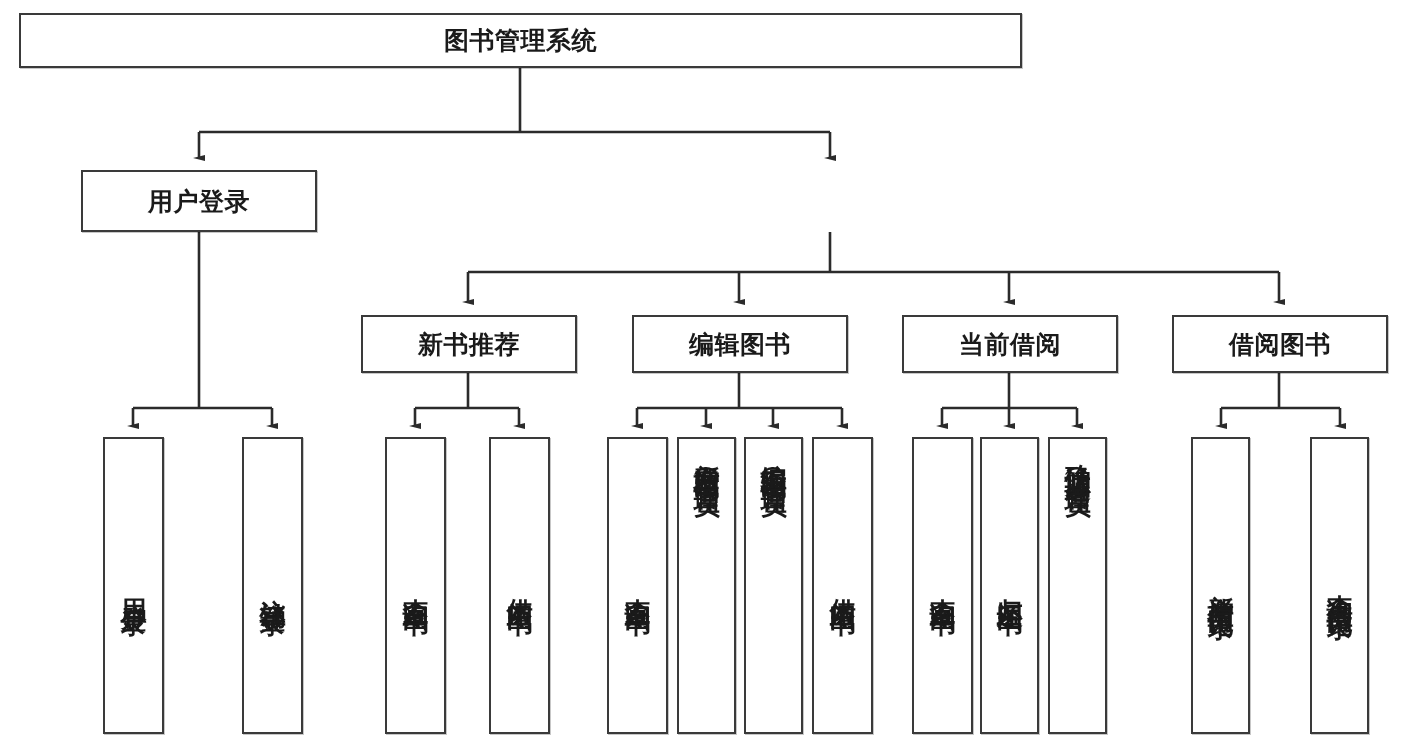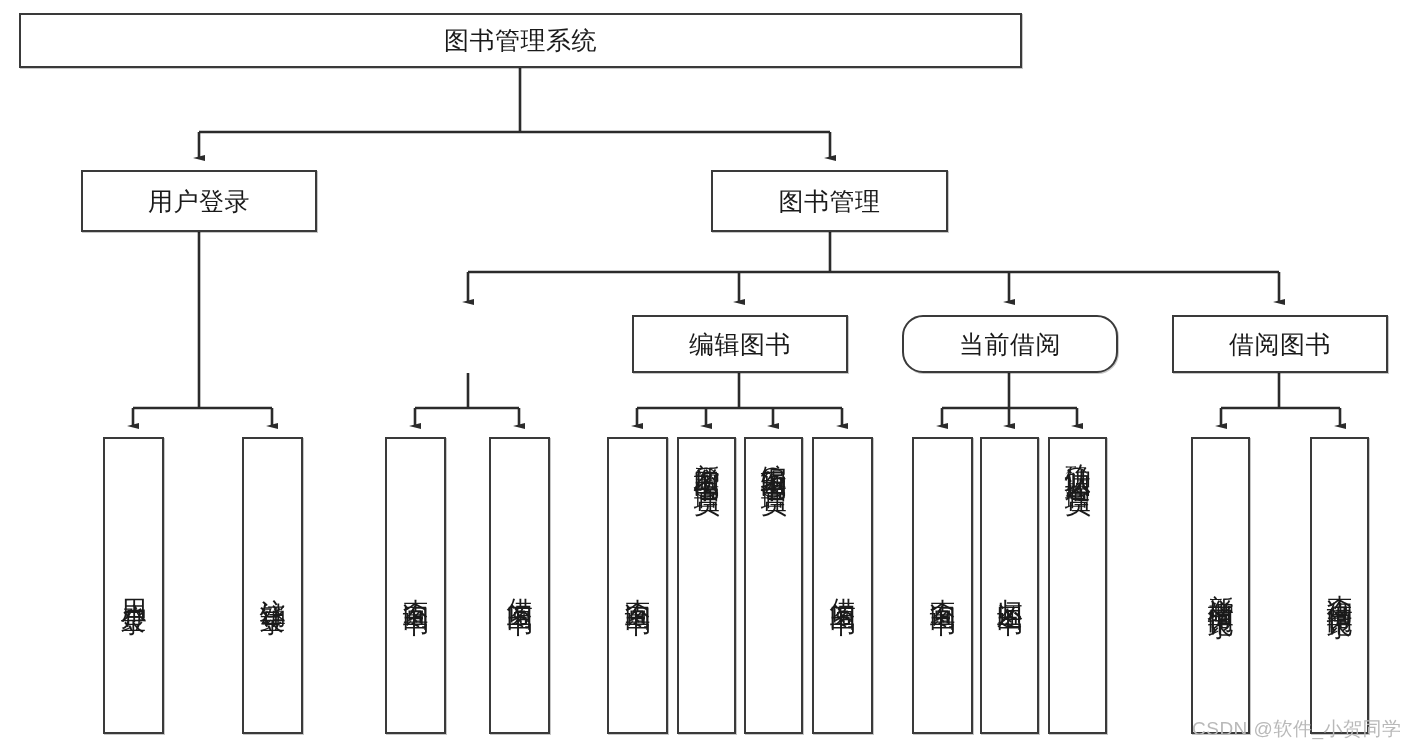--- a/index.html
+++ b/index.html
@@ -11,20 +11,21 @@
     width: 1405px;
     height: 747px;
     font-family: "Liberation Sans", "DejaVu Sans", sans-serif;
     overflow: hidden;
   }
   #diagram-root {
     position: relative;
     width: 1212px;
     height: 747px;
     background: #ffffff;
+    font-weight: bold;
   }
   svg.connectors {
     position: absolute;
     left: 0;
     top: 0;
     width: 1405px;
     height: 747px;
     pointer-events: none;
   }
   .node {
@@ -126,28 +127,28 @@
     </g>
   </svg>
 
   <div class="node horizontal" style="left:19px; top:13px; width:1003px; height:55px;">
     <span class="node-label">图书管理系统</span>
   </div>
 
   <div class="node horizontal" style="left:81px; top:170px; width:236px; height:62px;">
     <span class="node-label">用户登录</span>
   </div>
-  <div class="node horizontal" style="left:711px; top:170px; width:237px; height:62px;">
-    <span class="node-label">图书管理</span>
+
+  <div class="node horizontal" style="left:361px; top:315px; width:216px; height:58px;">
+    <span class="node-label">新书推荐</span>
   </div>
-
   <div class="node horizontal" style="left:632px; top:315px; width:216px; height:58px;">
     <span class="node-label">编辑图书</span>
   </div>
-  <div class="node horizontal" style="left:902px; top:315px; width:216px; height:58px;border-radius:21px;">
+  <div class="node horizontal" style="left:902px; top:315px; width:216px; height:58px;">
     <span class="node-label">当前借阅</span>
   </div>
   <div class="node horizontal" style="left:1172px; top:315px; width:216px; height:58px;">
     <span class="node-label">借阅图书</span>
   </div>
 
   <div class="node vertical center-text" style="left:103px; top:437px; width:61px; height:297px;">
     <span class="node-label">用户登录</span>
   </div>
   <div class="node vertical center-text" style="left:242px; top:437px; width:61px; height:297px;">
@@ -184,15 +185,14 @@
     <span class="node-label">确认归还（管理员）</span>
   </div>
 
   <div class="node vertical center-text" style="left:1191px; top:437px; width:59px; height:297px;">
     <span class="node-label">新增借阅记录</span>
   </div>
   <div class="node vertical center-text" style="left:1310px; top:437px; width:59px; height:297px;">
     <span class="node-label">查询借阅记录</span>
   </div>
 
-  <div class="watermark" style="left:1192px; top:716px;">CSDN @软件_小贺同学</div>
 
 </div>
 
 </body></html>

